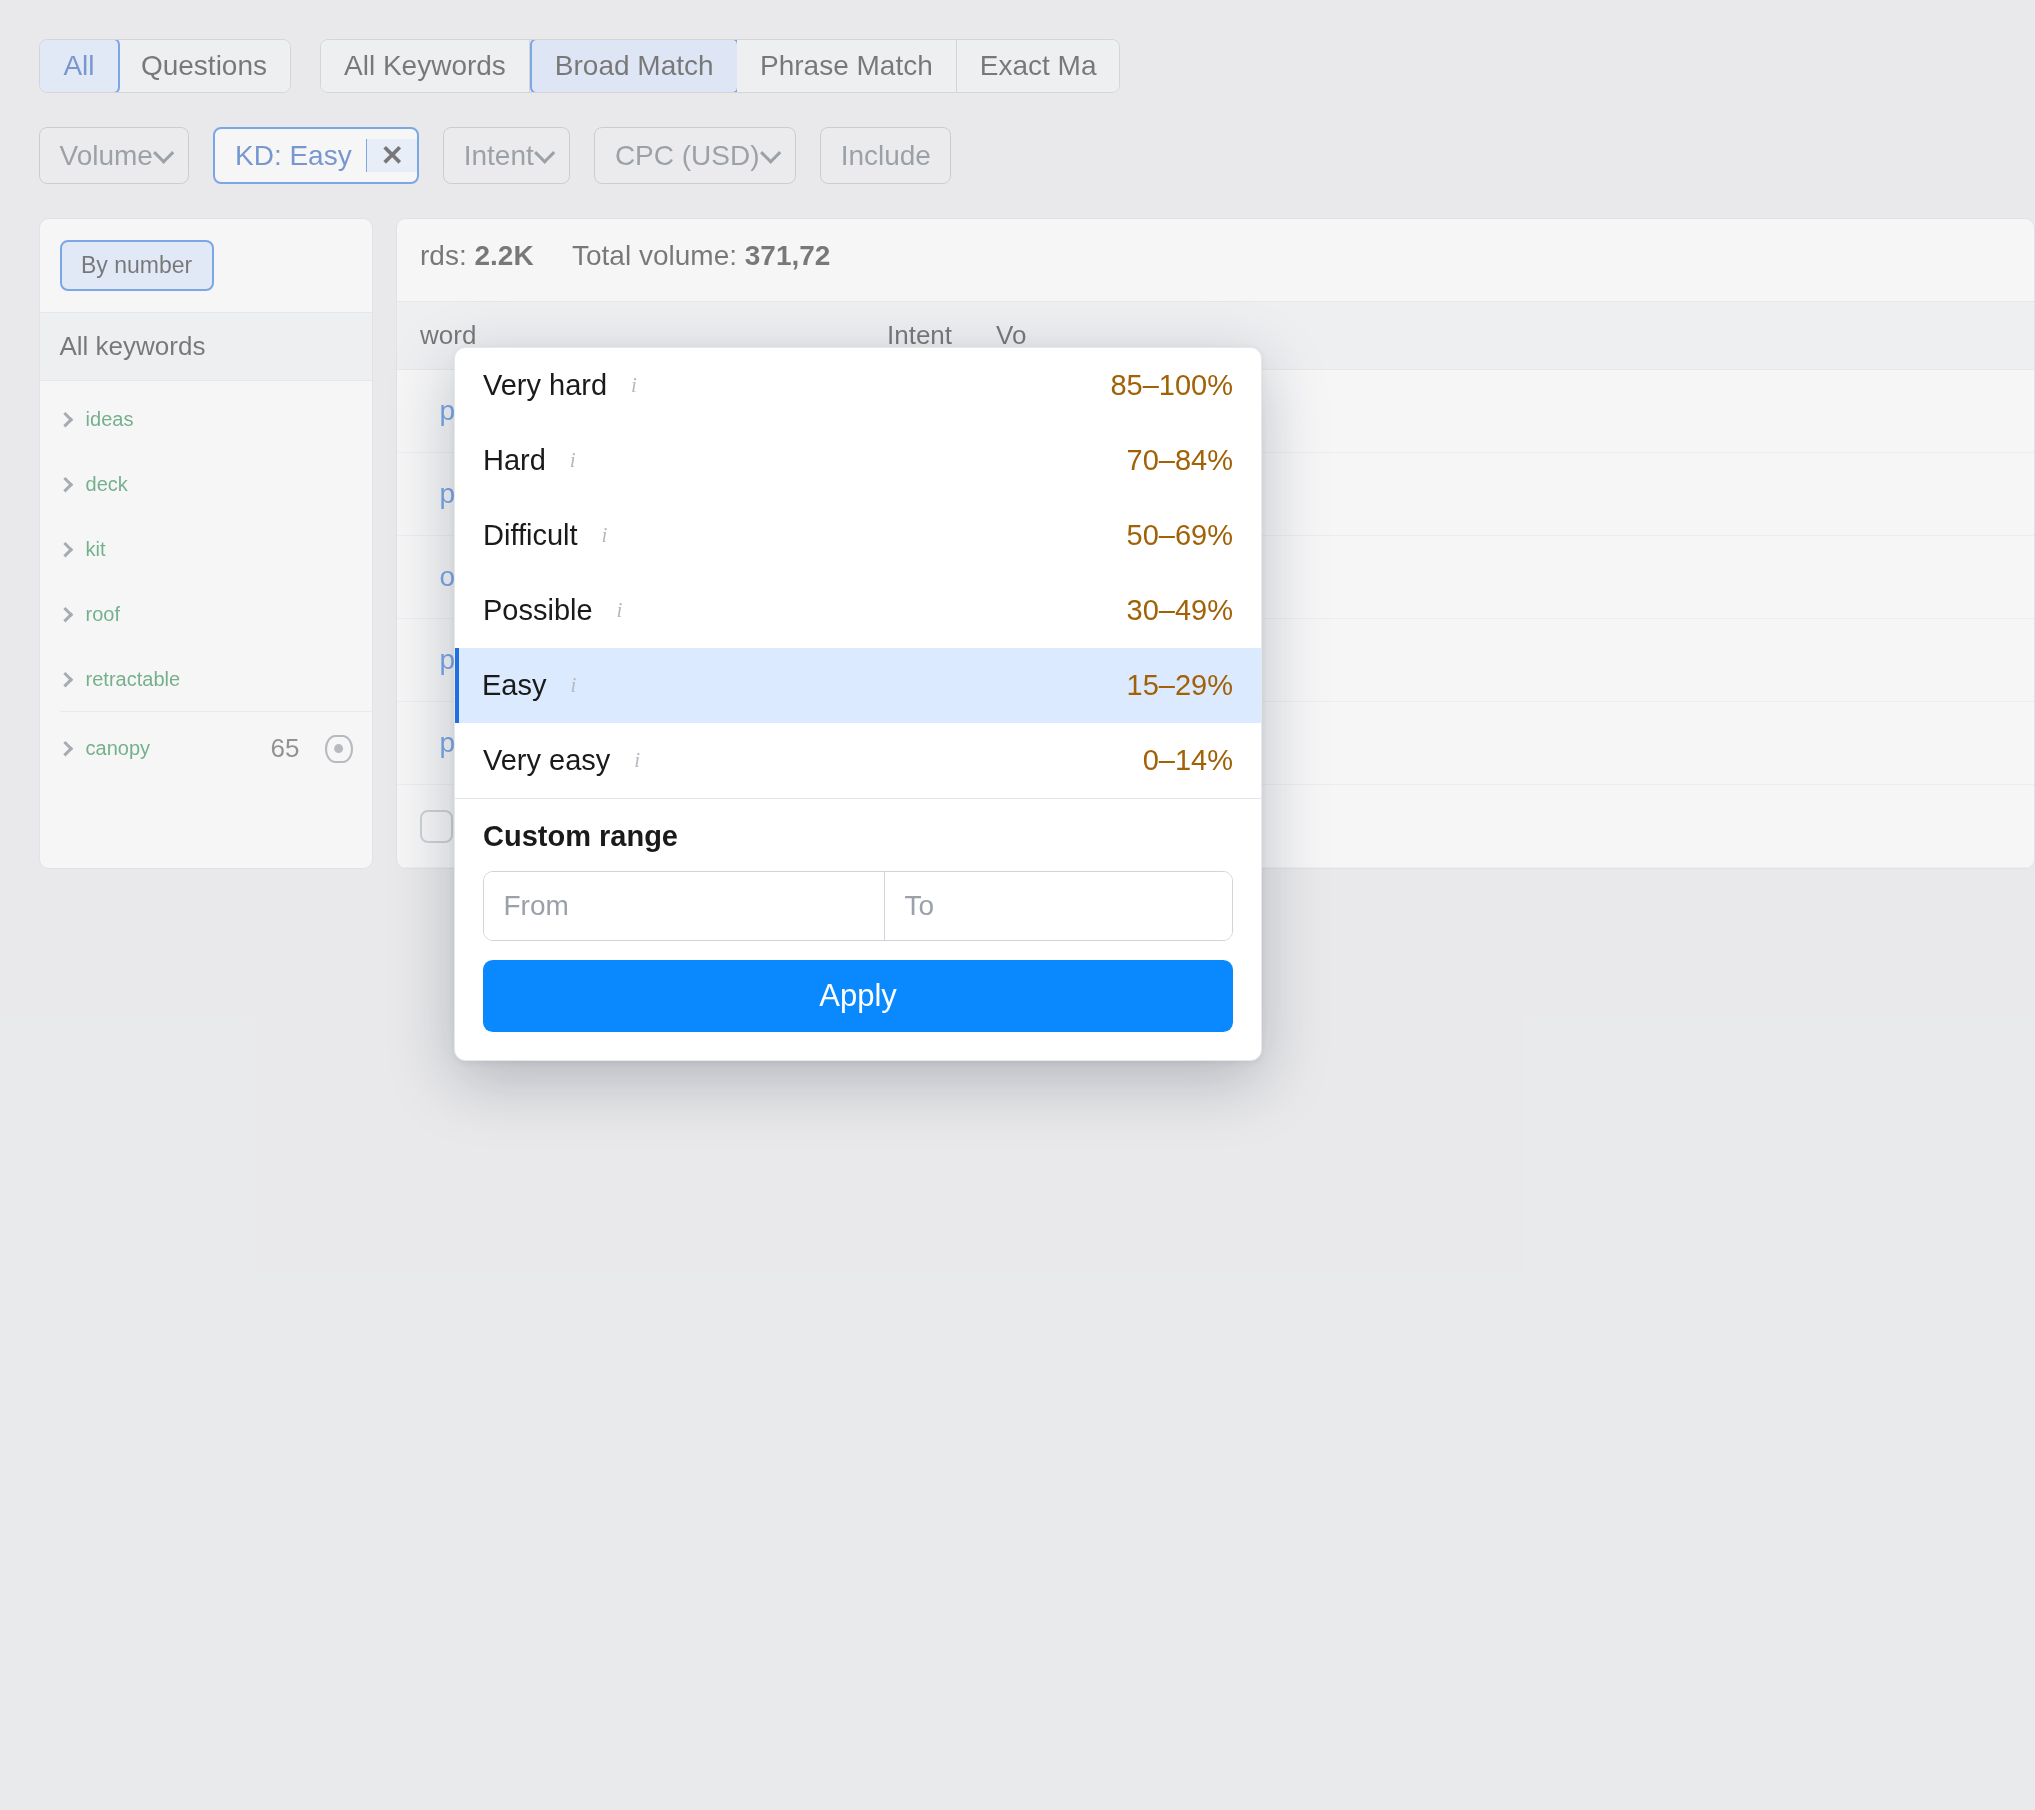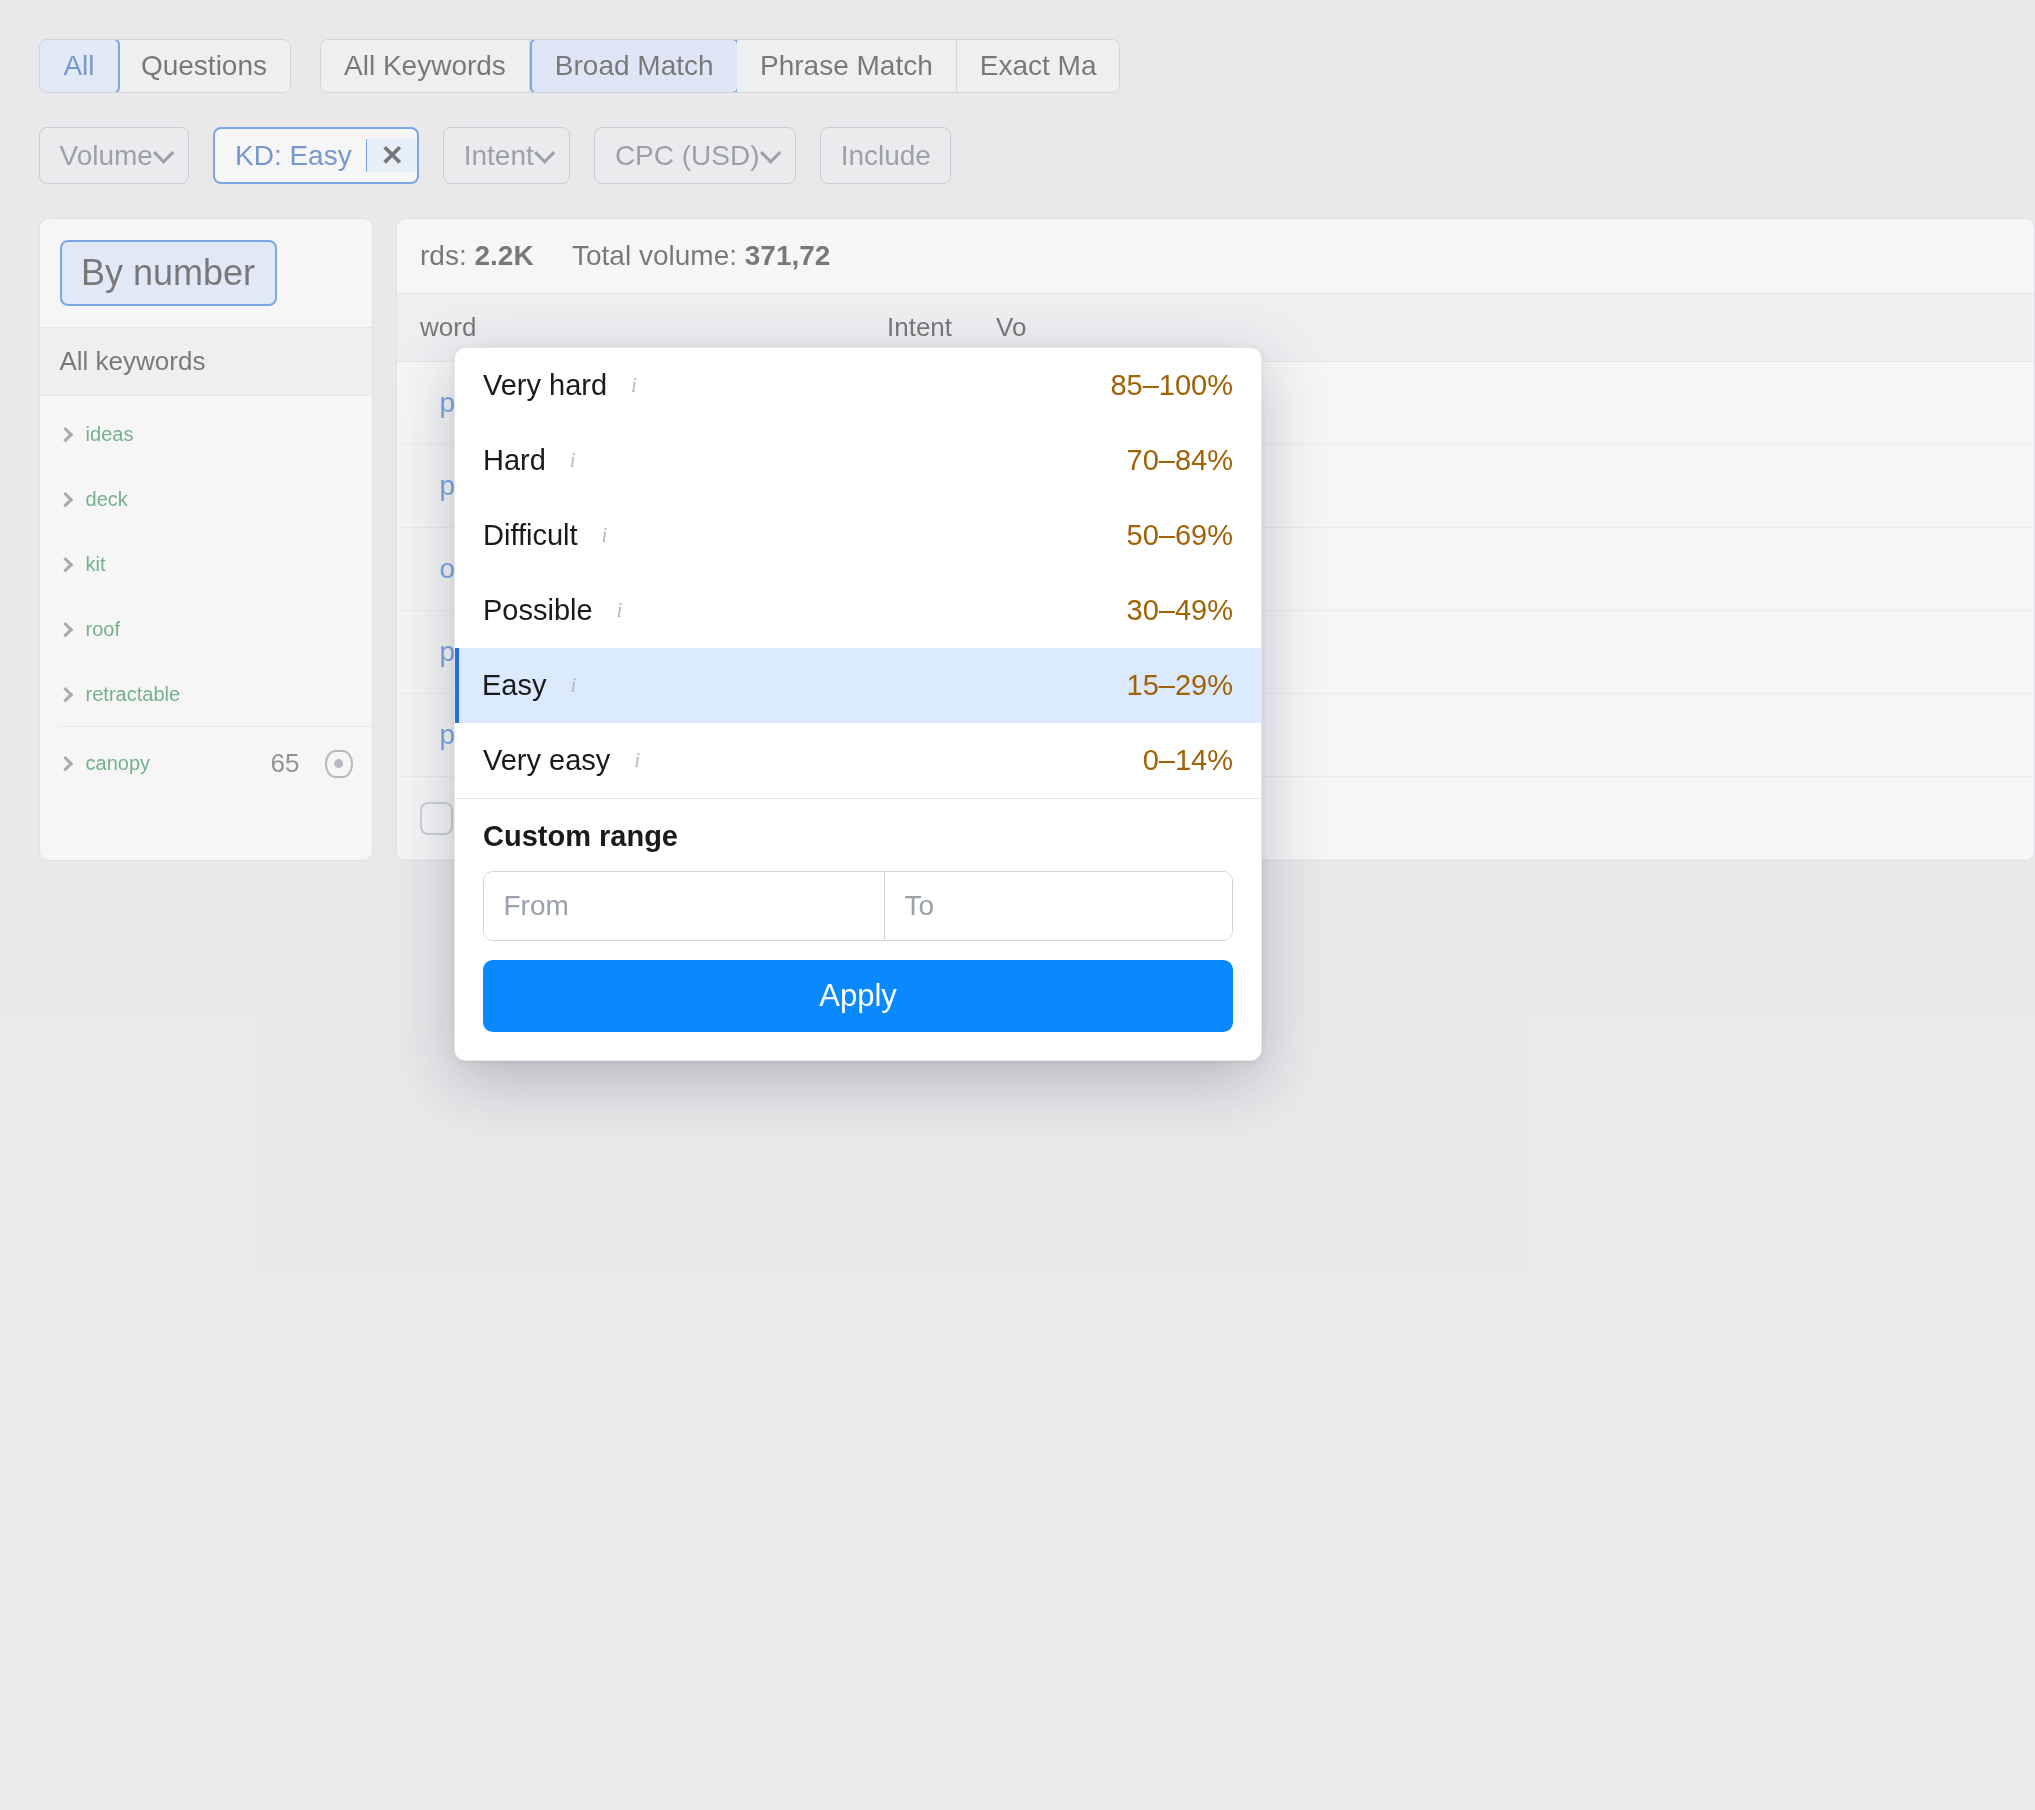--- a/index.html
+++ b/index.html
@@ -113,21 +113,21 @@
     overflow: hidden;
   }
   .bynum-wrap { padding: 21px 19.5px; }
   .bynum {
     display: inline-block;
     border: 2.4px solid #1f6fe0;
     background: #d9e8ff;
     color: #1a1a1a;
     border-radius: 8.1px;
     padding: 9.8px 19.5px;
-    font-size: 36px;
+    font-size: 23px;
   }
   .allkw-header {
     background: #f0f2f4;
     padding: 18px 19.5px;
     font-size: 26px;
     border-top: 0.8px solid #e1e4e8;
     border-bottom: 0.8px solid #e1e4e8;
   }
   .group-list { padding: 6.5px 0; }
   .group-item {
@@ -187,20 +187,21 @@
   .stats .label { color: #1a1a1a; }
   .stats .val { font-weight: 700; }
   .thead {
     display: flex;
     background: #f0f2f4;
     padding: 18px 23px;
     border-top: 0.8px solid #e1e4e8;
     border-bottom: 0.8px solid #e1e4e8;
     font-size: 26px;
     gap: 19.5px;
+    margin-top: 8px;
   }
   .thead .col-kw { flex: 0 0 423px; }
   .thead .col-intent { flex: 0 0 114px; text-align: center; }
   .thead .col-vol { flex: 1; }
   .rows { }
   .row {
     display: flex;
     align-items: center;
     padding: 23px 23px;
     border-bottom: 0.8px solid #edeff1;

